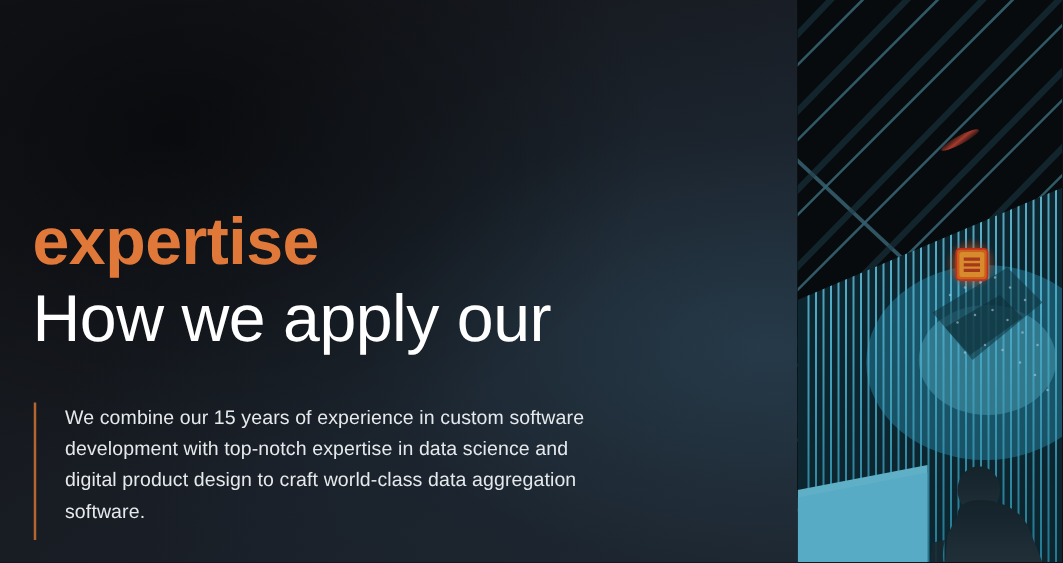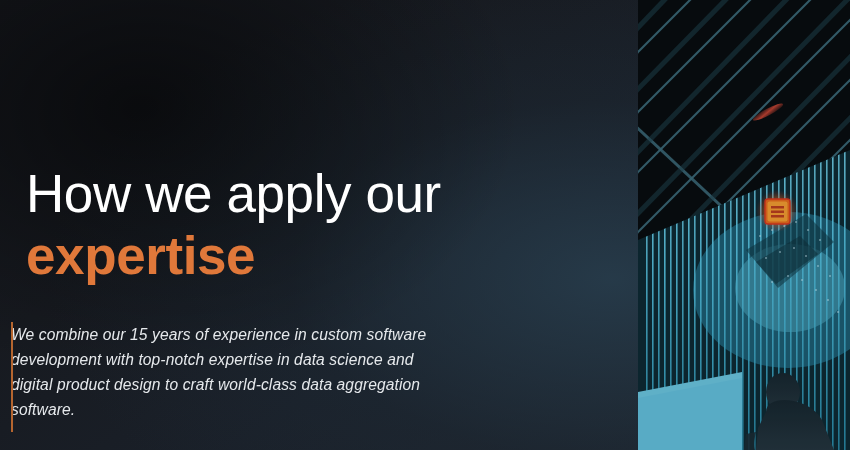--- a/index.html
+++ b/index.html
@@ -52,25 +52,25 @@
     font-weight: 400;
   }
   .headline-line-2 {
     color: #e0783a;
     font-weight: 700;
   }
 
   
   .body-block {
     position: absolute;
-    left: 11px;
+    left: 27px;
     top: 322px;
     width: 500px;
+    padding-left: 25px;
     box-sizing: border-box;
-    font-style: italic;
   }
   .accent-rule {
     position: absolute;
     left: 0;
     top: 0;
     width: 2px;
     height: 110px;
     background: #b5652f;
   }
   .body-text {
@@ -94,22 +94,22 @@
 </style>
 </head>
 <body>
 
 <div id="slide">
 
   <div class="bg-panel"></div>
   <div class="bg-vignette"></div>
 
   <div class="headline">
+    <span class="headline-line headline-line-2">expertise</span>
     <span class="headline-line headline-line-1">How we apply our</span>
-    <span class="headline-line headline-line-2">expertise</span>
   </div>
 
   <div class="body-block">
     <div class="accent-rule"></div>
     <p class="body-text">We combine our 15 years of experience in custom software development with top-notch expertise in data science and digital product design to craft world-class data aggregation software.</p>
   </div>
 
   <div class="photo">
 
     <svg width="212" height="450" viewBox="0 0 212 450" xmlns="http://www.w3.org/2000/svg">

